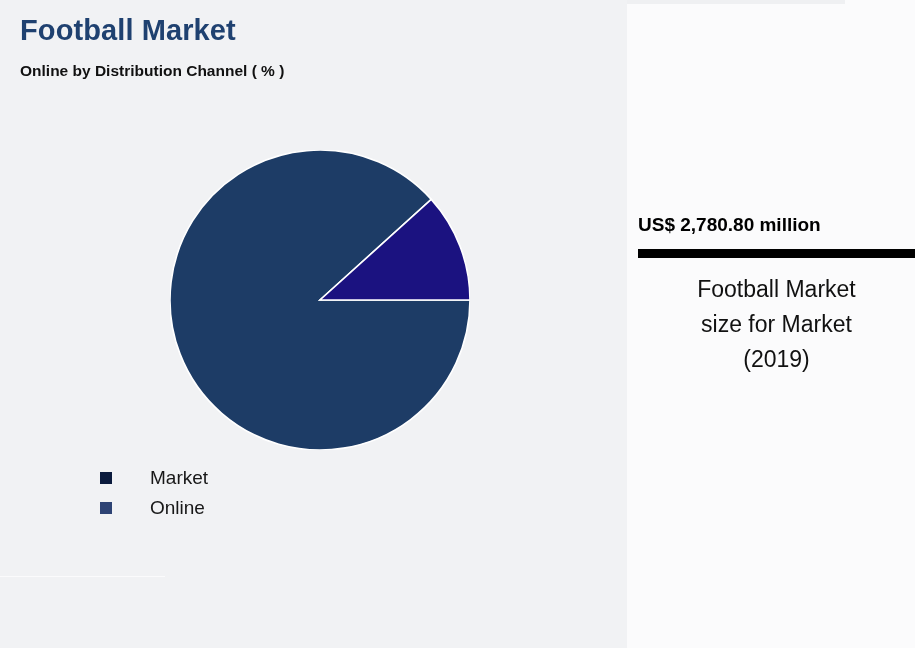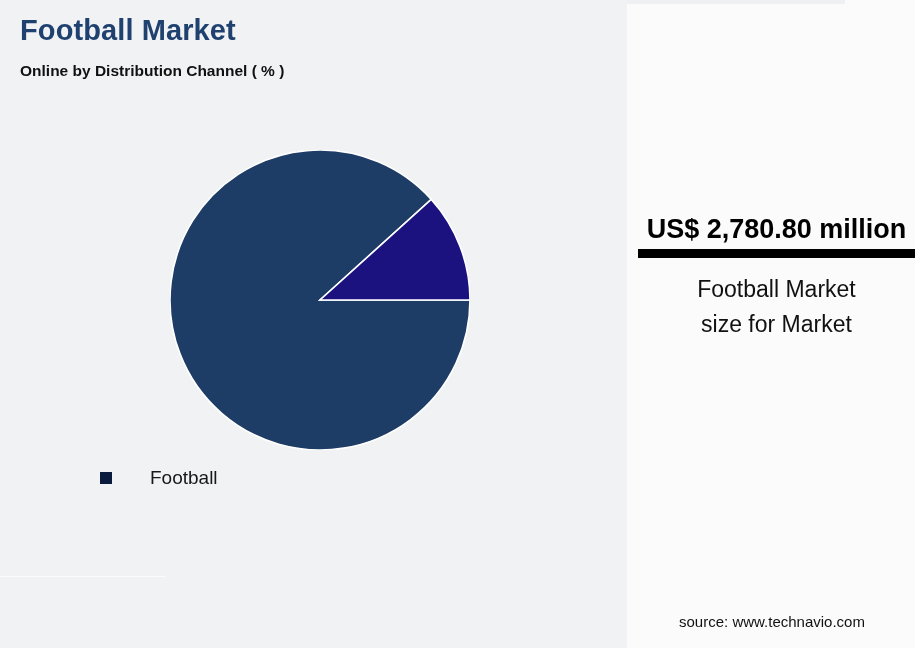--- a/index.html
+++ b/index.html
@@ -101,22 +101,21 @@
     top: 0;
     width: 218px;
     height: 4px;
     background: #eff0f2;
   }
   .stat-value {
     position: absolute;
     left: 638px;
     top: 214px;
     width: 277px;
-    text-align: center;
-    font-size: 27px;
+    font-size: 19px;
     font-weight: bold;
     color: #000000;
     white-space: nowrap;
   }
   .stat-rule {
     position: absolute;
     left: 638px;
     top: 249px;
     width: 277px;
     height: 9px;
@@ -159,33 +158,37 @@
 
         <path id="slice-offline" d="M 150 150 L 261.26 49.40 A 150 150 0 1 0 300.00 150.00 Z" fill="#1d3c66" stroke="#ffffff" stroke-width="1.6"></path>
 
         <path id="slice-online" d="M 150 150 L 300.00 150.00 A 150 150 0 0 0 261.26 49.40 Z" fill="#1b1280" stroke="#ffffff" stroke-width="1.6"></path>
       </svg>
     </div>
 
     <div class="legend">
       <div class="legend-row">
         <span class="legend-swatch" id="swatch-0" style="background: rgb(11, 27, 61);"></span>
-        <span class="legend-label">Football</span>
+        <span class="legend-label">Market</span>
+      </div>
+      <div class="legend-row">
+        <span class="legend-swatch" id="swatch-1" style="background: rgb(46, 67, 116);"></span>
+        <span class="legend-label">Online</span>
       </div>
     </div>
 
     <div class="hairline"></div>
   </div>
 
   <div class="right-panel"></div>
   <div class="top-band"></div>
 
   <div class="stat-value">US$ 2,780.80 million</div>
 
   <div class="stat-rule"></div>
 
   <div class="stat-caption">
     <div>Football Market</div>
     <div>size for Market</div>
+    <div>(2019)</div>
   </div>
 
-  <div class="source">source: www.technavio.com</div>
 </div>
 
 </body></html>

